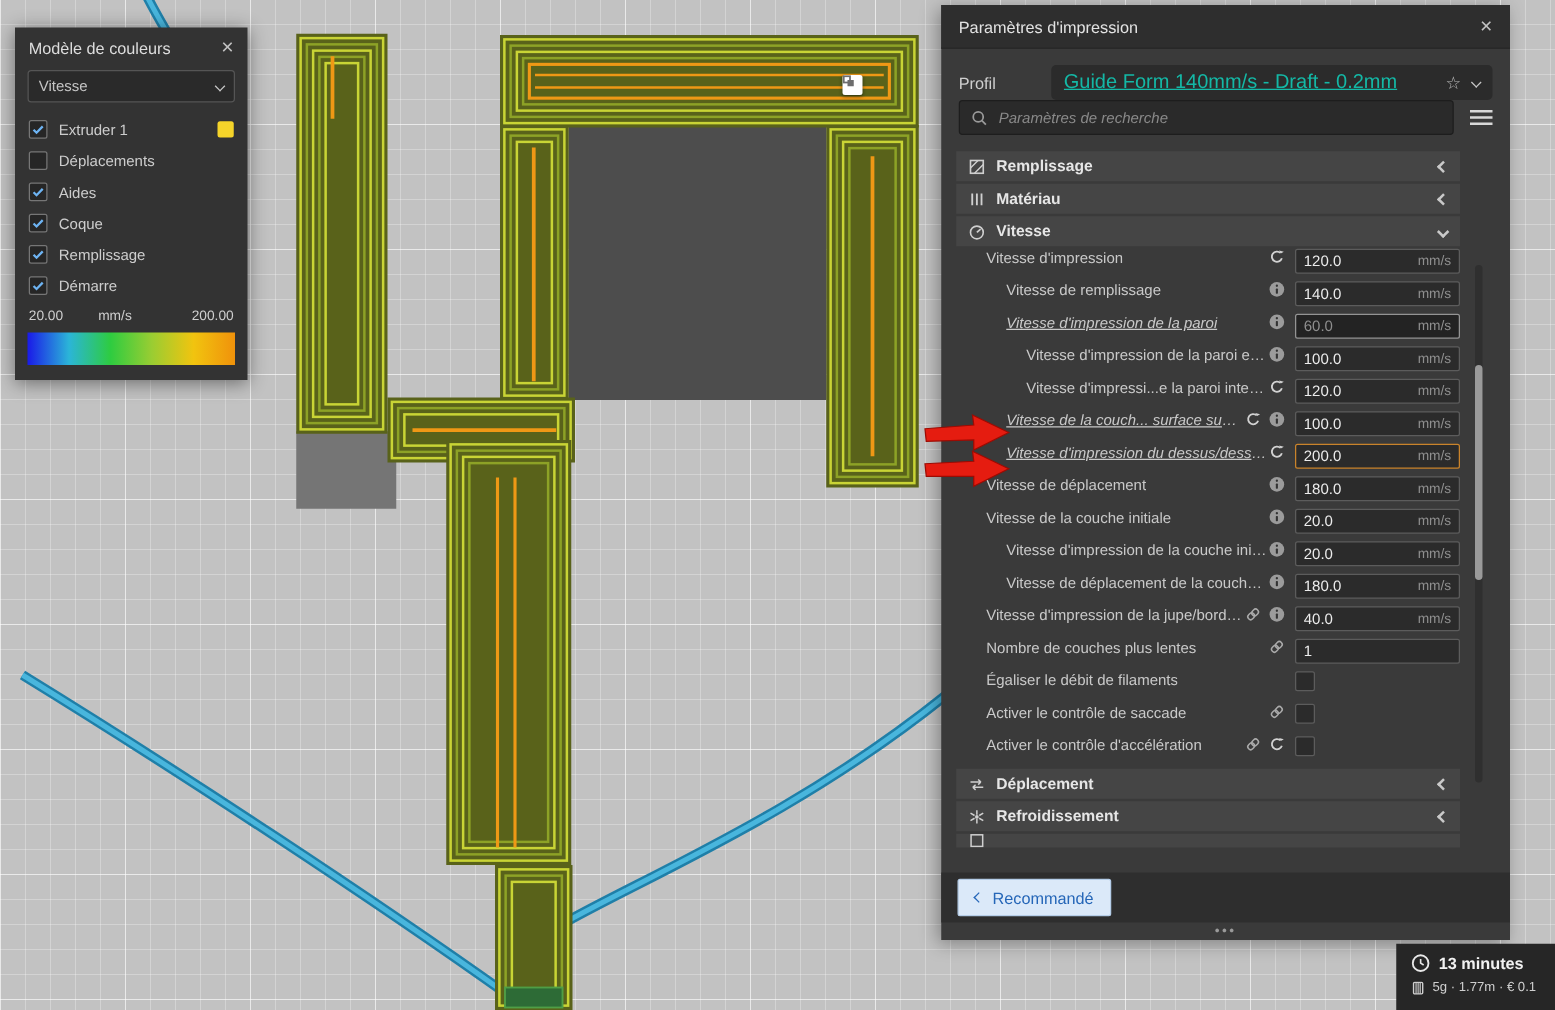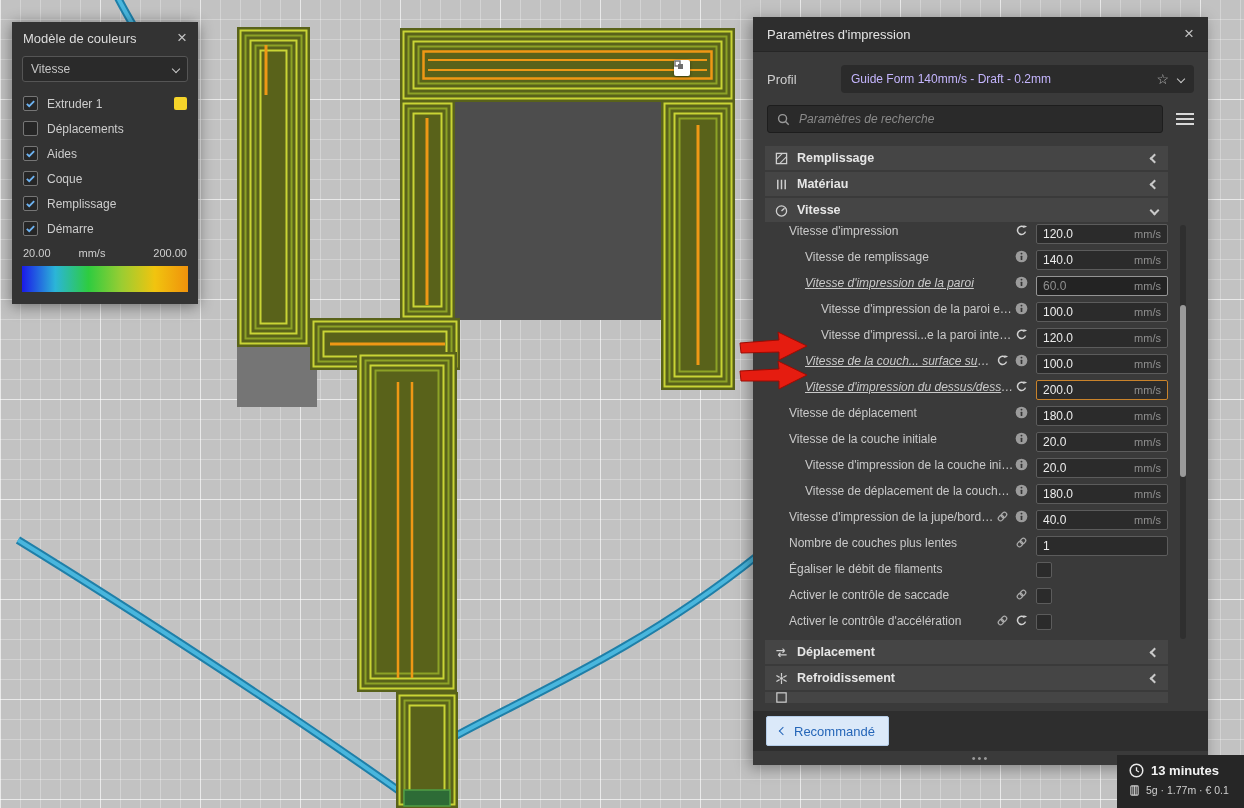--- a/index.html
+++ b/index.html
@@ -33,30 +33,30 @@
   .cs-row{display:flex;align-items:center;gap:9px;height:25px;padding:0 11px;}
   .cbox{width:15px;height:15px;background:#262626;border:1px solid #767676;border-radius:2px;
     display:flex;align-items:center;justify-content:center;box-sizing:border-box;flex:0 0 15px;}
   .cs-label{flex:1;font-size:12px;color:#cdcdcd;white-space:nowrap;}
   .swatch{width:13px;height:13px;border-radius:2px;flex:0 0 13px;}
   .legend{display:flex;align-items:center;padding:6px 11px 0;font-size:11px;color:#cfcfcf;}
   .legend .unit{margin-left:28px;}
   .legend .max{margin-left:auto;}
   .gradient{height:26px;margin:7px 10px 0;}
   
-  .ps-panel{position:absolute;left:753px;top:17px;width:455px;height:748px;background:#3a3a3a;z-index:10;
+  .ps-panel{position:absolute;left:753px;top:4px;width:455px;height:748px;background:#3a3a3a;z-index:10;
     box-shadow:-3px 3px 14px rgba(0,0,0,.35);}
   .ps-header{height:34px;background:#2e2e2e;display:flex;align-items:center;padding:0 14px;border-bottom:1px solid #262626;}
   .ps-title{font-size:13px;color:#e3e3e3;flex:1;}
   .profile-row{display:flex;align-items:center;margin:13px 14px 0;gap:10px;}
   .profile-label{font-size:13px;color:#cfcfcf;width:64px;flex:0 0 64px;}
   .profile-dd{flex:1;height:28px;background:#2b2b2b;border-radius:4px;display:flex;align-items:center;padding:0 10px;gap:9px;}
-  .profile-value{font-size:12px;color:#c4b5fd;flex:1;white-space:nowrap;overflow:hidden;}
+  .profile-value{font-size:16px;color:#14b8a6;flex:1;white-space:nowrap;overflow:hidden;text-decoration:underline;}
   .star{color:#b8b8b8;font-size:14px;line-height:14px;}
-  .search-row{display:flex;align-items:center;margin:12px 14px 13px;gap:13px;}
+  .search-row{display:flex;align-items:center;margin:0 14px 13px;gap:13px;}
   .search-box{flex:1;height:28px;background:#2a2a2a;border:1px solid #1d1d1d;border-radius:3px;
     display:flex;align-items:center;padding:0 9px;gap:7px;box-sizing:border-box;}
   .search-input{flex:1;background:transparent;border:none;outline:none;color:#ddd;font-size:12px;font-family:inherit;min-width:0;}
   .search-input::placeholder{color:#8a8a8a;font-style:italic;}
   .hamburger{display:flex;flex-direction:column;gap:3px;width:18px;}
   .hamburger i{height:2px;background:#d8d8d8;display:block;}
   .cats{margin:0 40px 0 12px;}
   .cat{display:flex;align-items:center;height:24px;background:#454545;margin-bottom:2px;padding:0 10px;gap:9px;}
   .cat-label{font-size:12.5px;font-weight:bold;color:#e6e6e6;}
   .cat .chev{margin-left:auto;}

